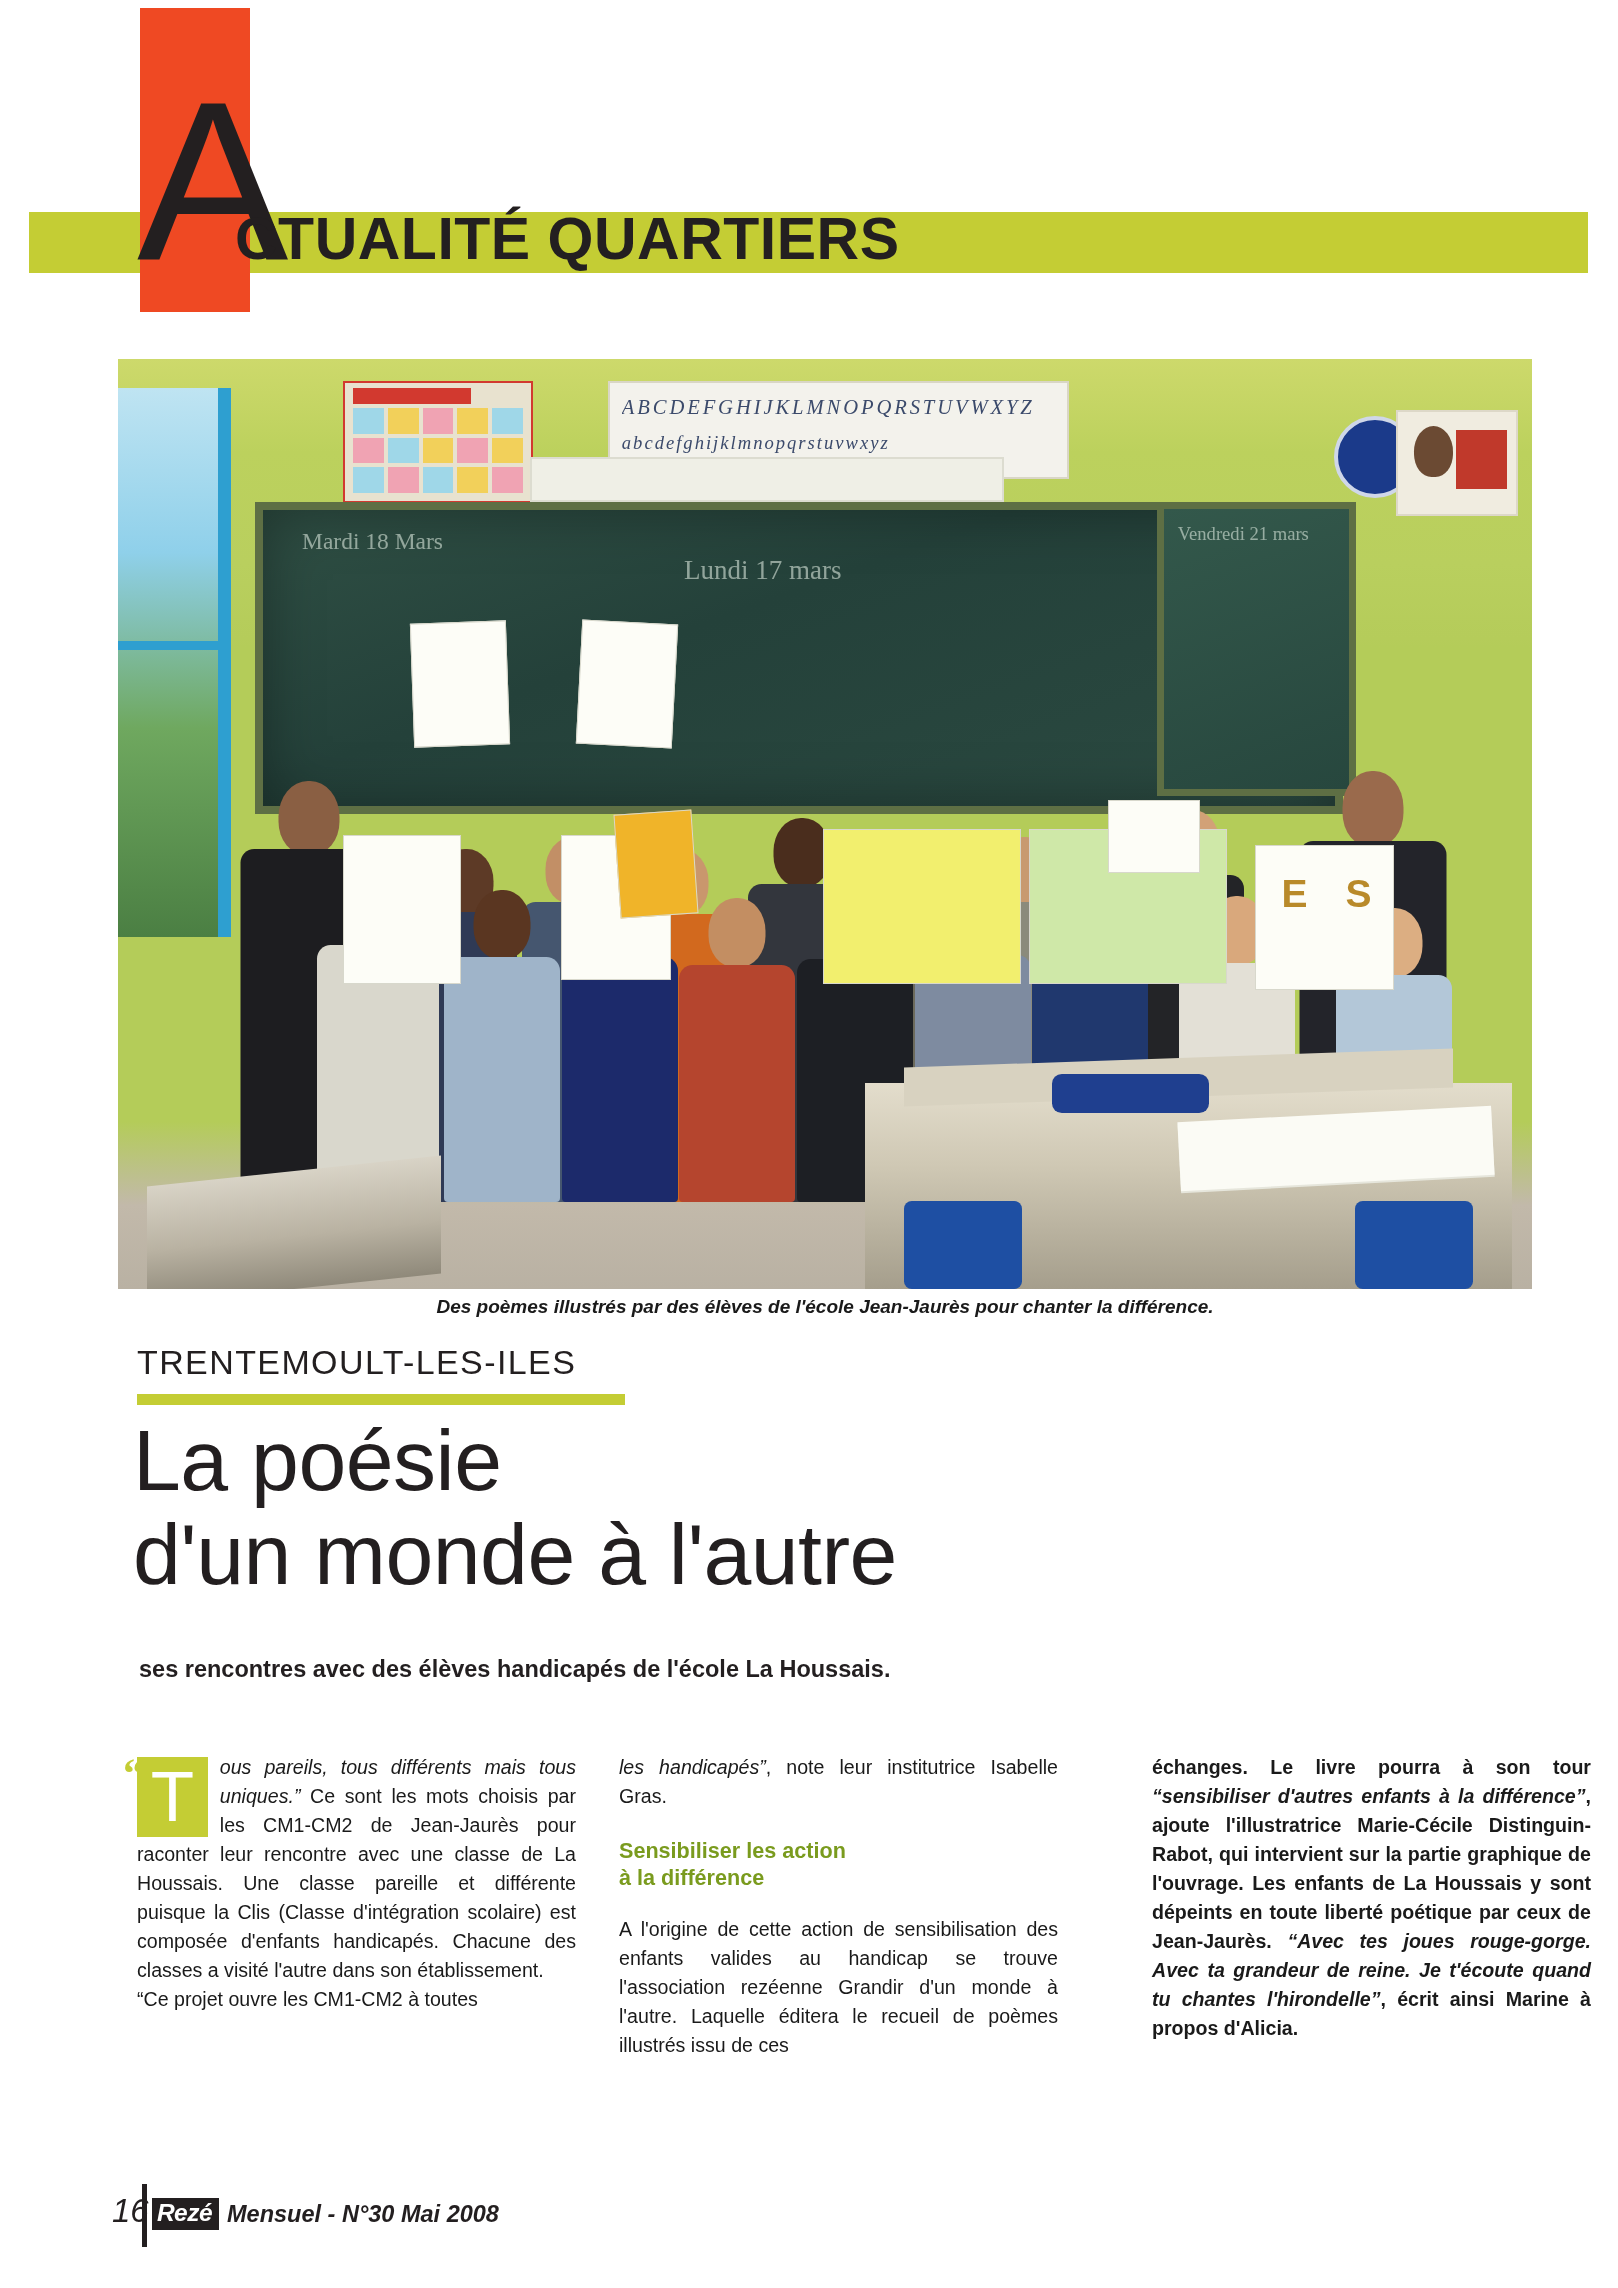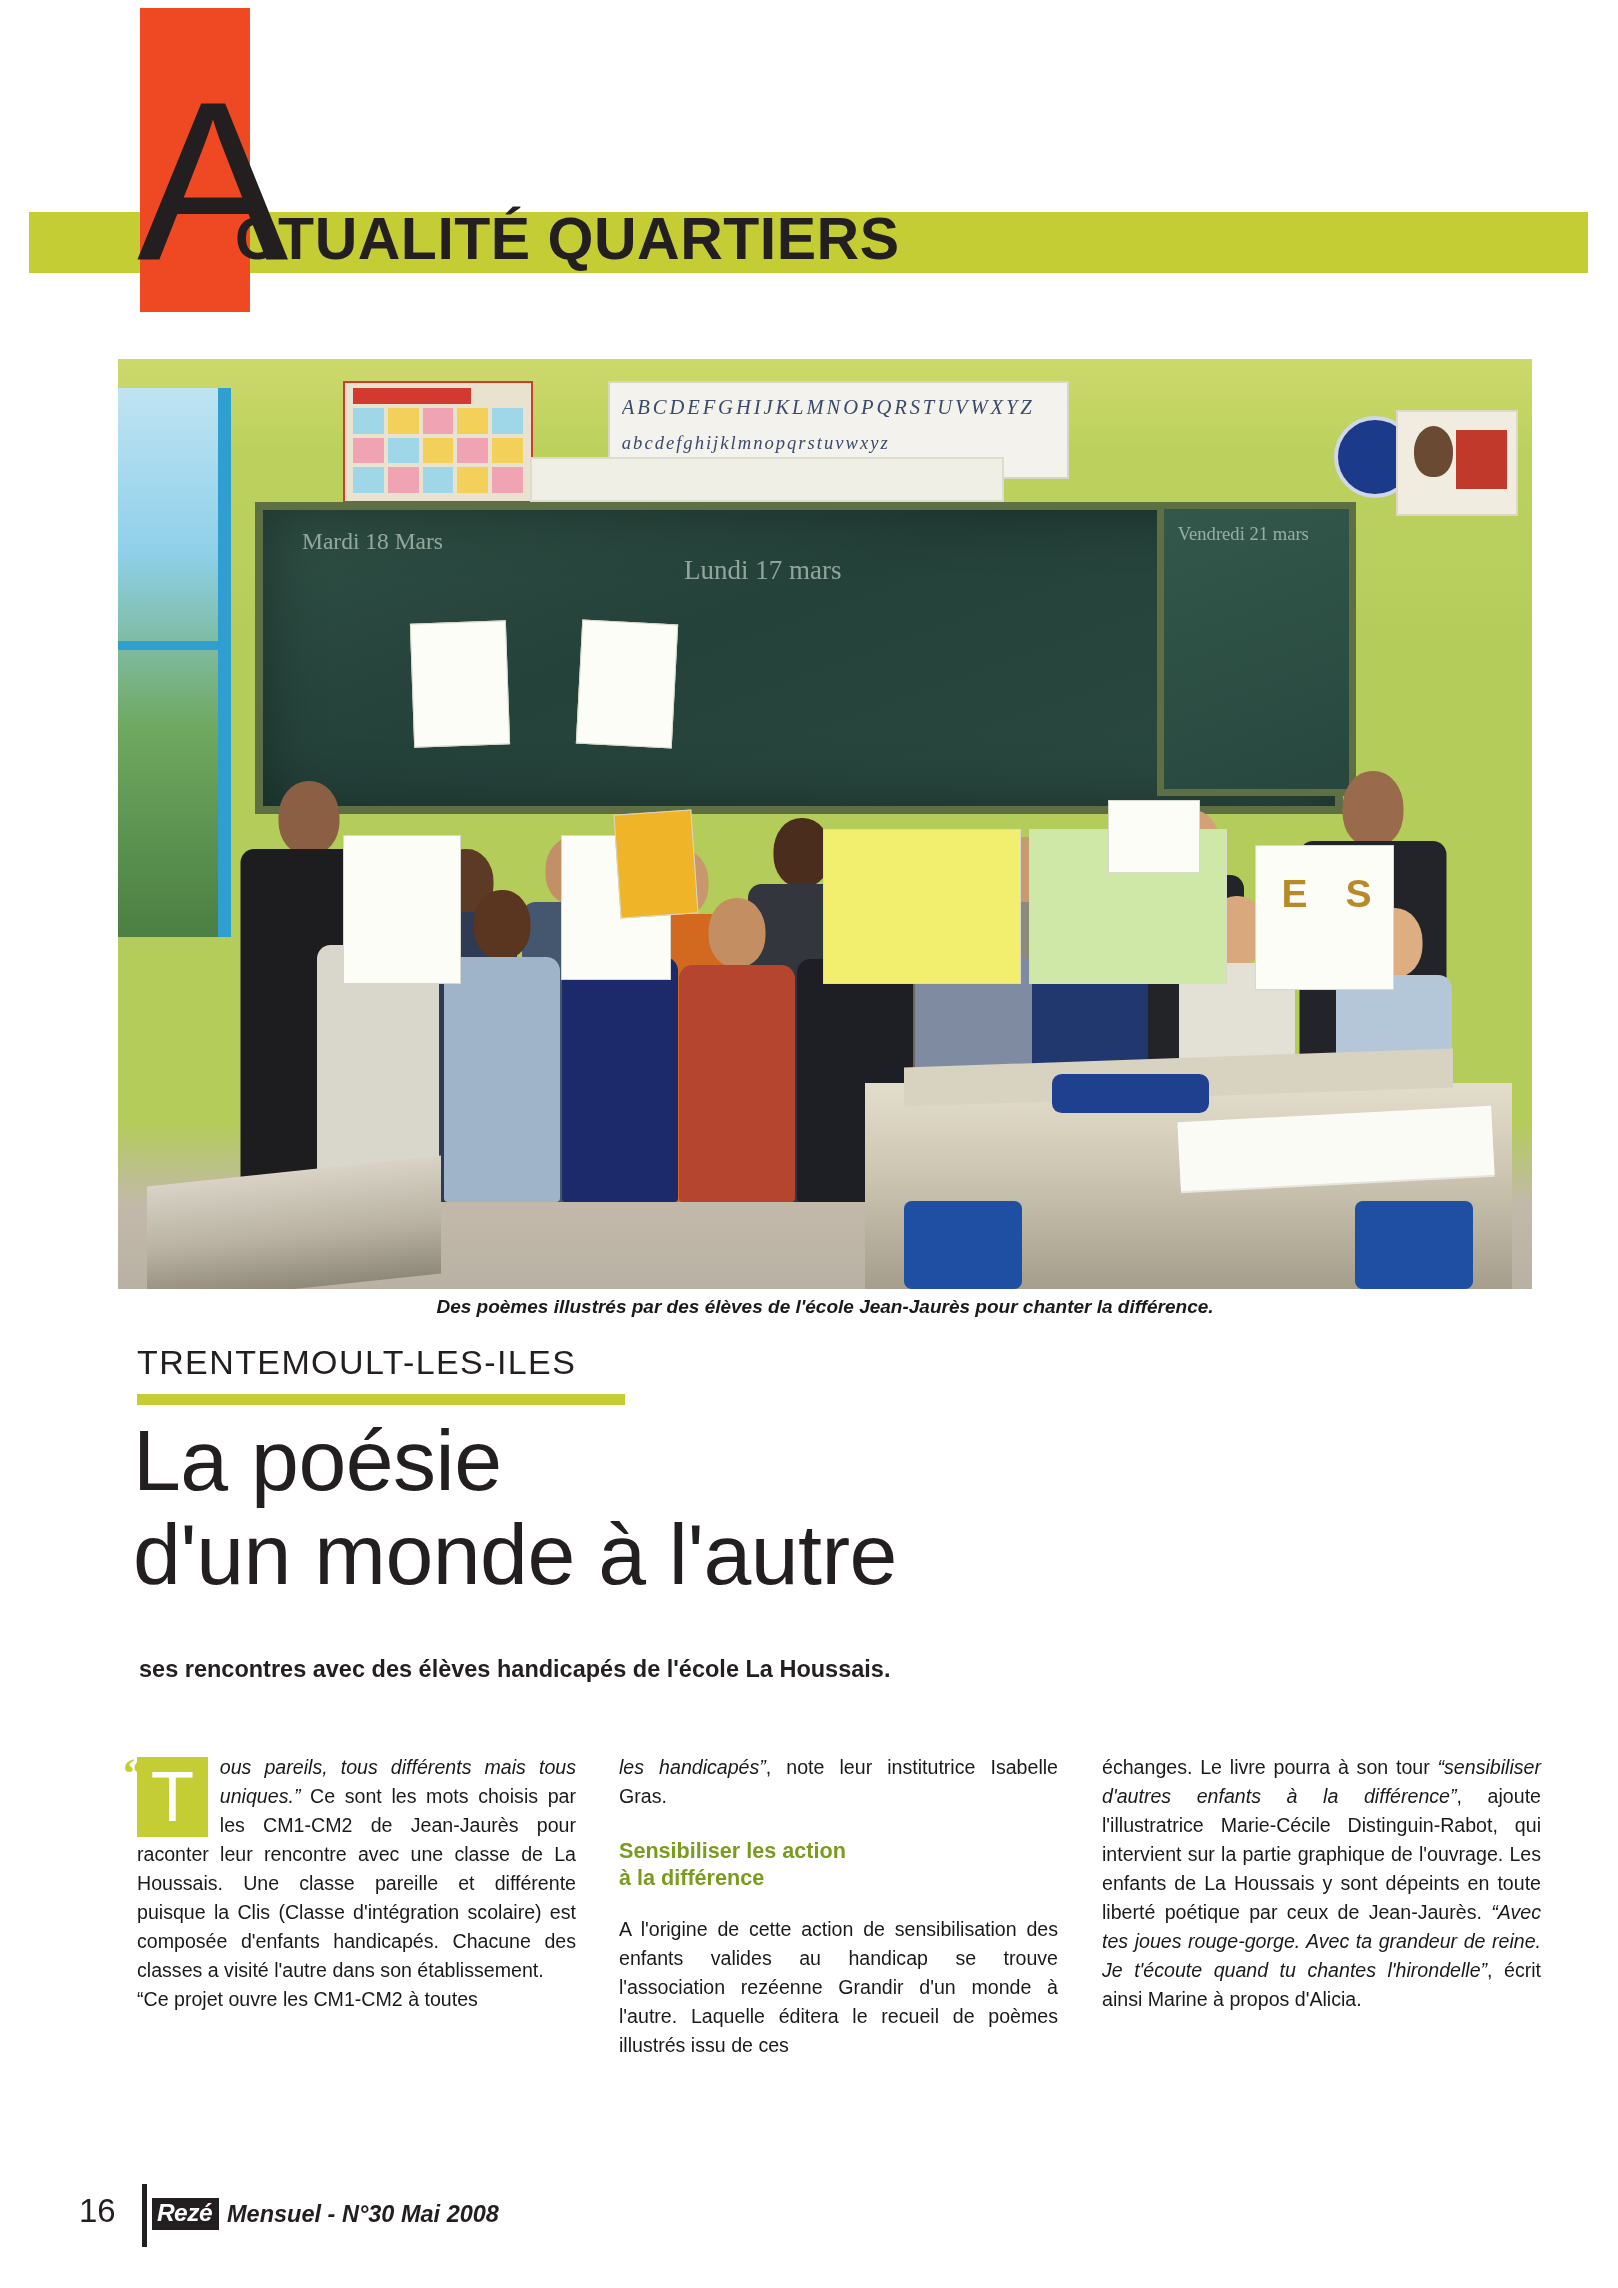--- a/index.html
+++ b/index.html
@@ -267,21 +267,21 @@
     width: 439px;
     font-size: 19.6px;
     line-height: 29px;
     text-align: justify;
     color: #1a1a1a;
   }
   .col p { margin: 0; }
   .col p + p { margin-top: 0; }
   #col1 { left: 137px; }
   #col2 { left: 619px; }
-  #col3 { left: 1102px; }
+  #col3 { left: 1152px; font-weight: bold; }
 
   .dropcap-quote {
     position: absolute;
     left: 123px;
     top: 1751px;
     font-size: 43px;
     line-height: 43px;
     color: #c4cd34;
     font-weight: bold;
     font-family: "Liberation Serif", serif;
@@ -311,24 +311,25 @@
   .folio-rule {
     position: absolute;
     left: 142px;
     top: 2184px;
     width: 4.9px;
     height: 63px;
     background: #231f20;
   }
   .folio-num {
     position: absolute;
-    left: 79px;
+    left: 112px;
     top: 2192px;
     font-size: 33px;
     color: #231f20;
+    font-style: italic;
   }
   .folio-logo {
     position: absolute;
     left: 152px;
     top: 2198px;
     background: #231f20;
     color: #ffffff;
     font-size: 24.5px;
     font-weight: bold;
     font-style: italic;

